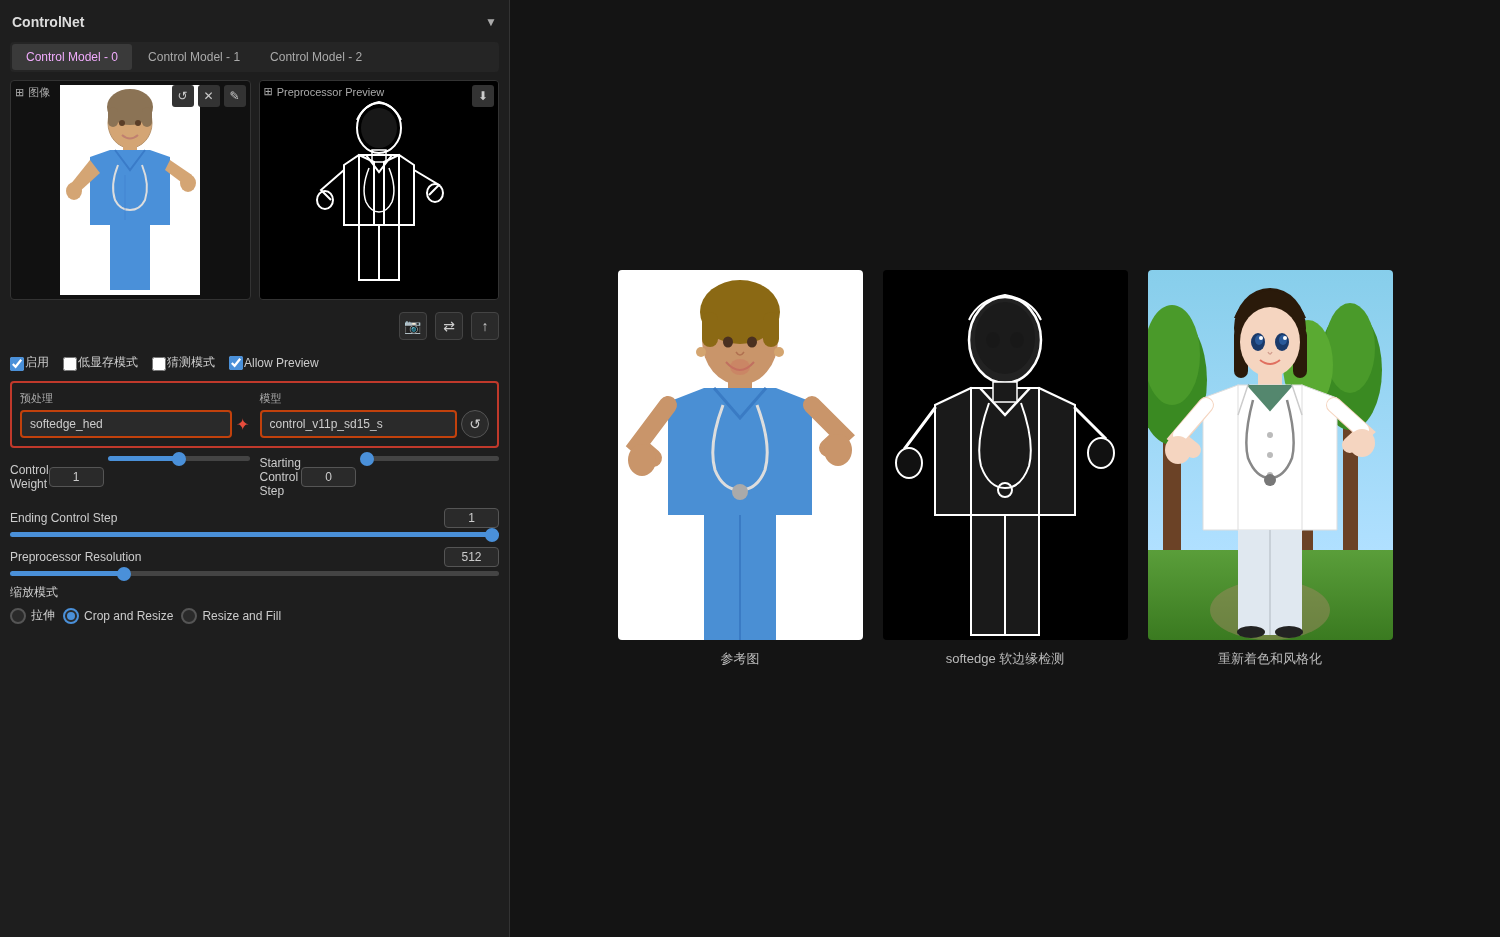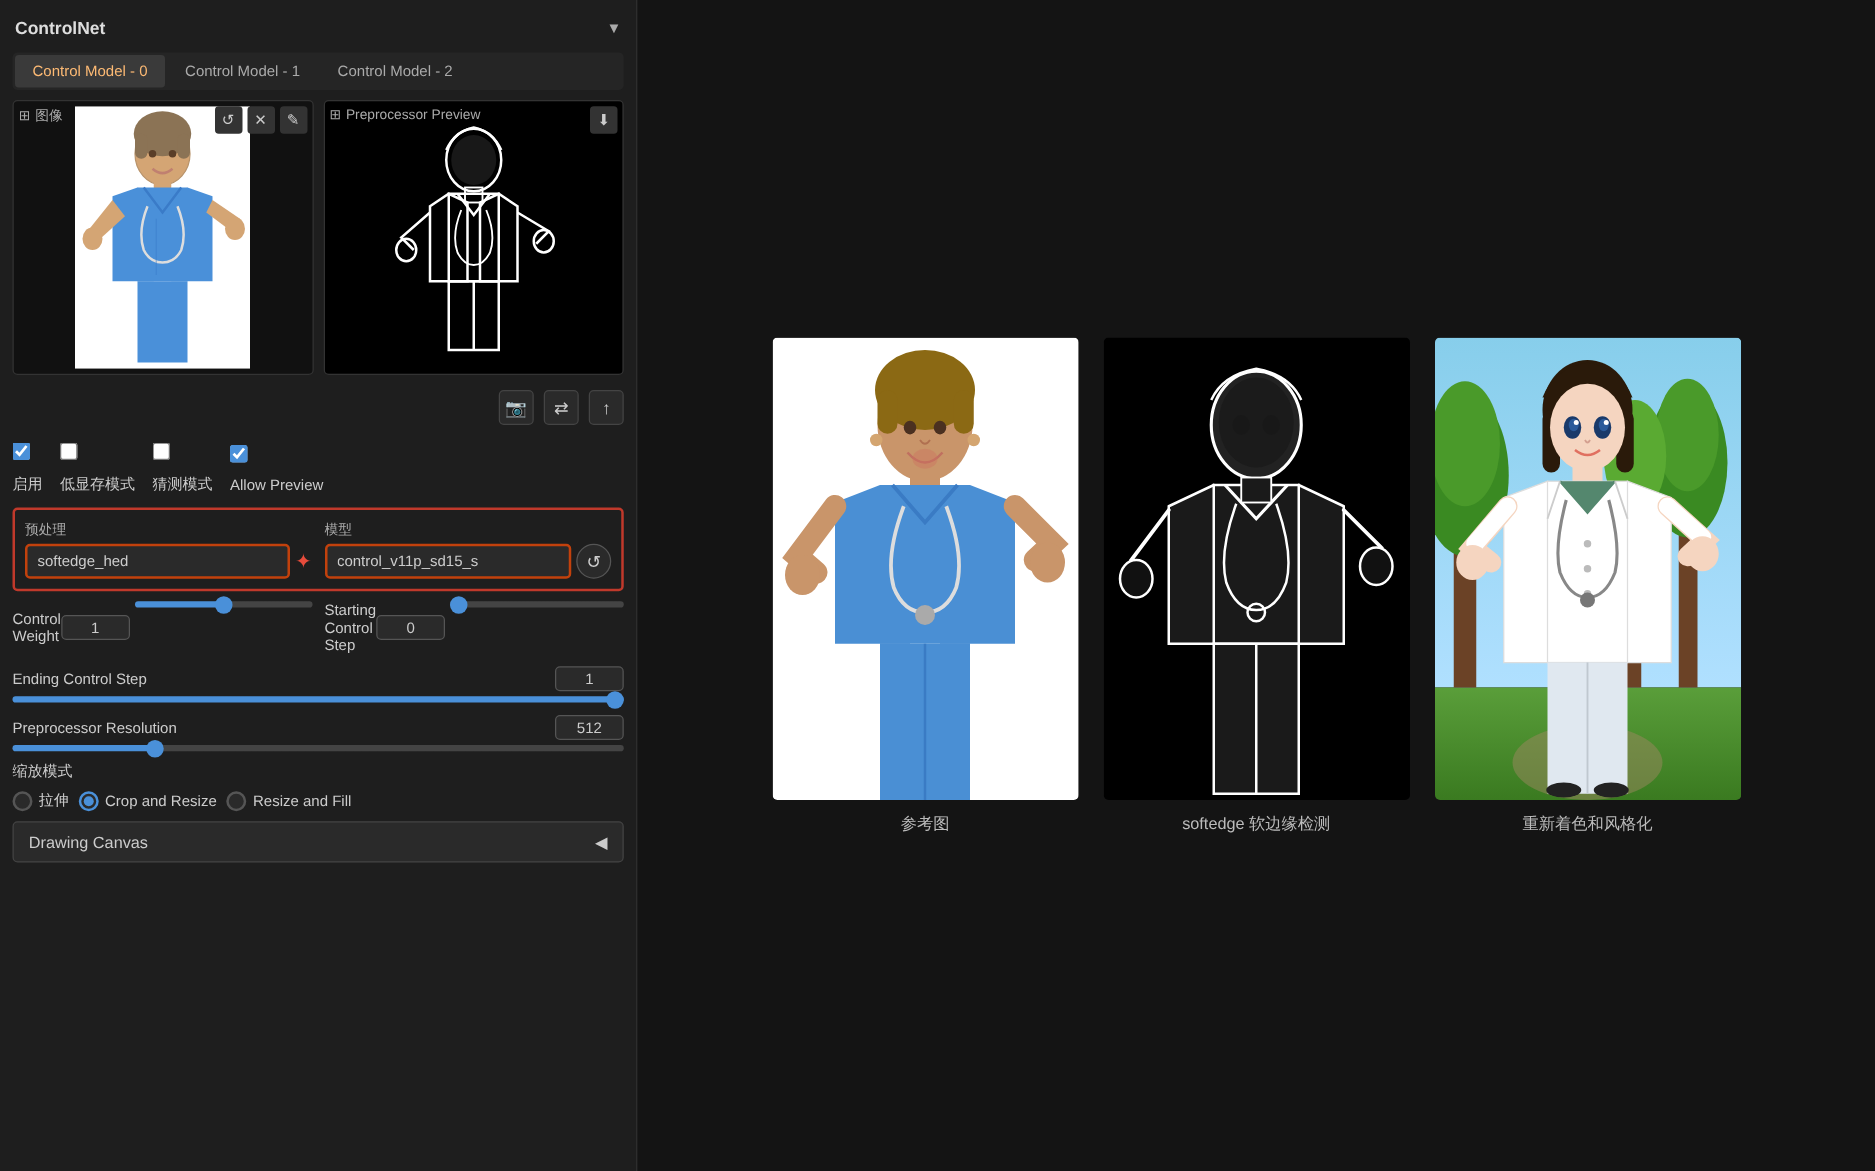--- a/index.html
+++ b/index.html
@@ -57,21 +57,21 @@
     .tab {
       padding: 6px 14px;
       border-radius: 3px;
       cursor: pointer;
       font-size: 12px;
       color: #aaa;
     }
 
     .tab.active {
       background: #3a3a3a;
-      color: #fdba74;
+      color: #f0abfc;
     }
 
     
     .image-area {
       display: flex;
       gap: 8px;
     }
 
     .image-box {
       flex: 1;
@@ -162,26 +162,25 @@
     
     .options-row {
       display: flex;
       align-items: center;
       gap: 14px;
       padding: 2px 0;
     }
 
     .checkbox-label {
       display: flex;
-      align-items: flex-start;
-      gap: 11px;
+      align-items: flex-end;
+      gap: 1px;
       cursor: pointer;
       font-size: 12px;
       color: #ccc;
-      flex-direction: column;
     }
 
     .checkbox-label input[type="checkbox"] {
       accent-color: #4a90d9;
       width: 14px;
       height: 14px;
     }
 
     
     .preproc-model-section {
@@ -629,24 +628,20 @@
         <div class="radio-btn selected"></div>
         <span class="radio-text">Crop and Resize</span>
       </div>
       <div class="radio-option">
         <div class="radio-btn"></div>
         <span class="radio-text">Resize and Fill</span>
       </div>
     </div>
   </div>
 
-  <div class="drawing-canvas-btn">
-    <span>Drawing Canvas</span>
-    <span>◀</span>
-  </div>
 
 </div>
 
 <div class="right-panel">
   <div class="gallery">
 
     <div class="gallery-item">
       <div class="gallery-image">
         <svg width="245" height="370" viewBox="0 0 245 370" xmlns="http://www.w3.org/2000/svg">
           <rect width="245" height="370" fill="white"></rect>

